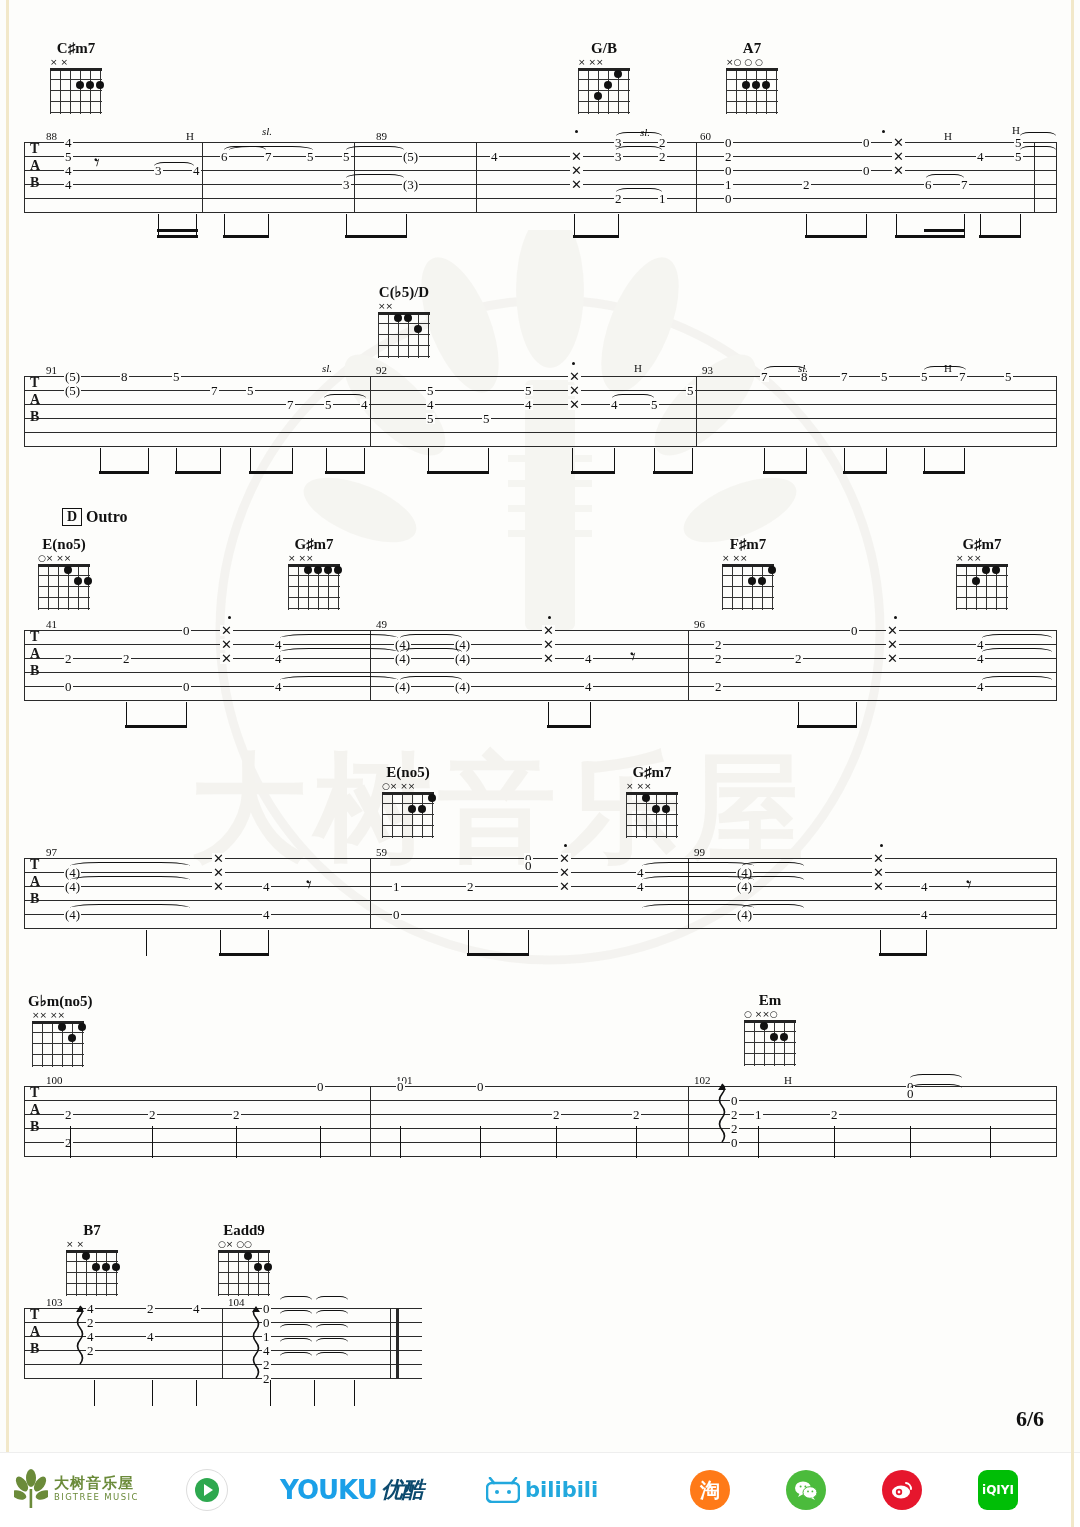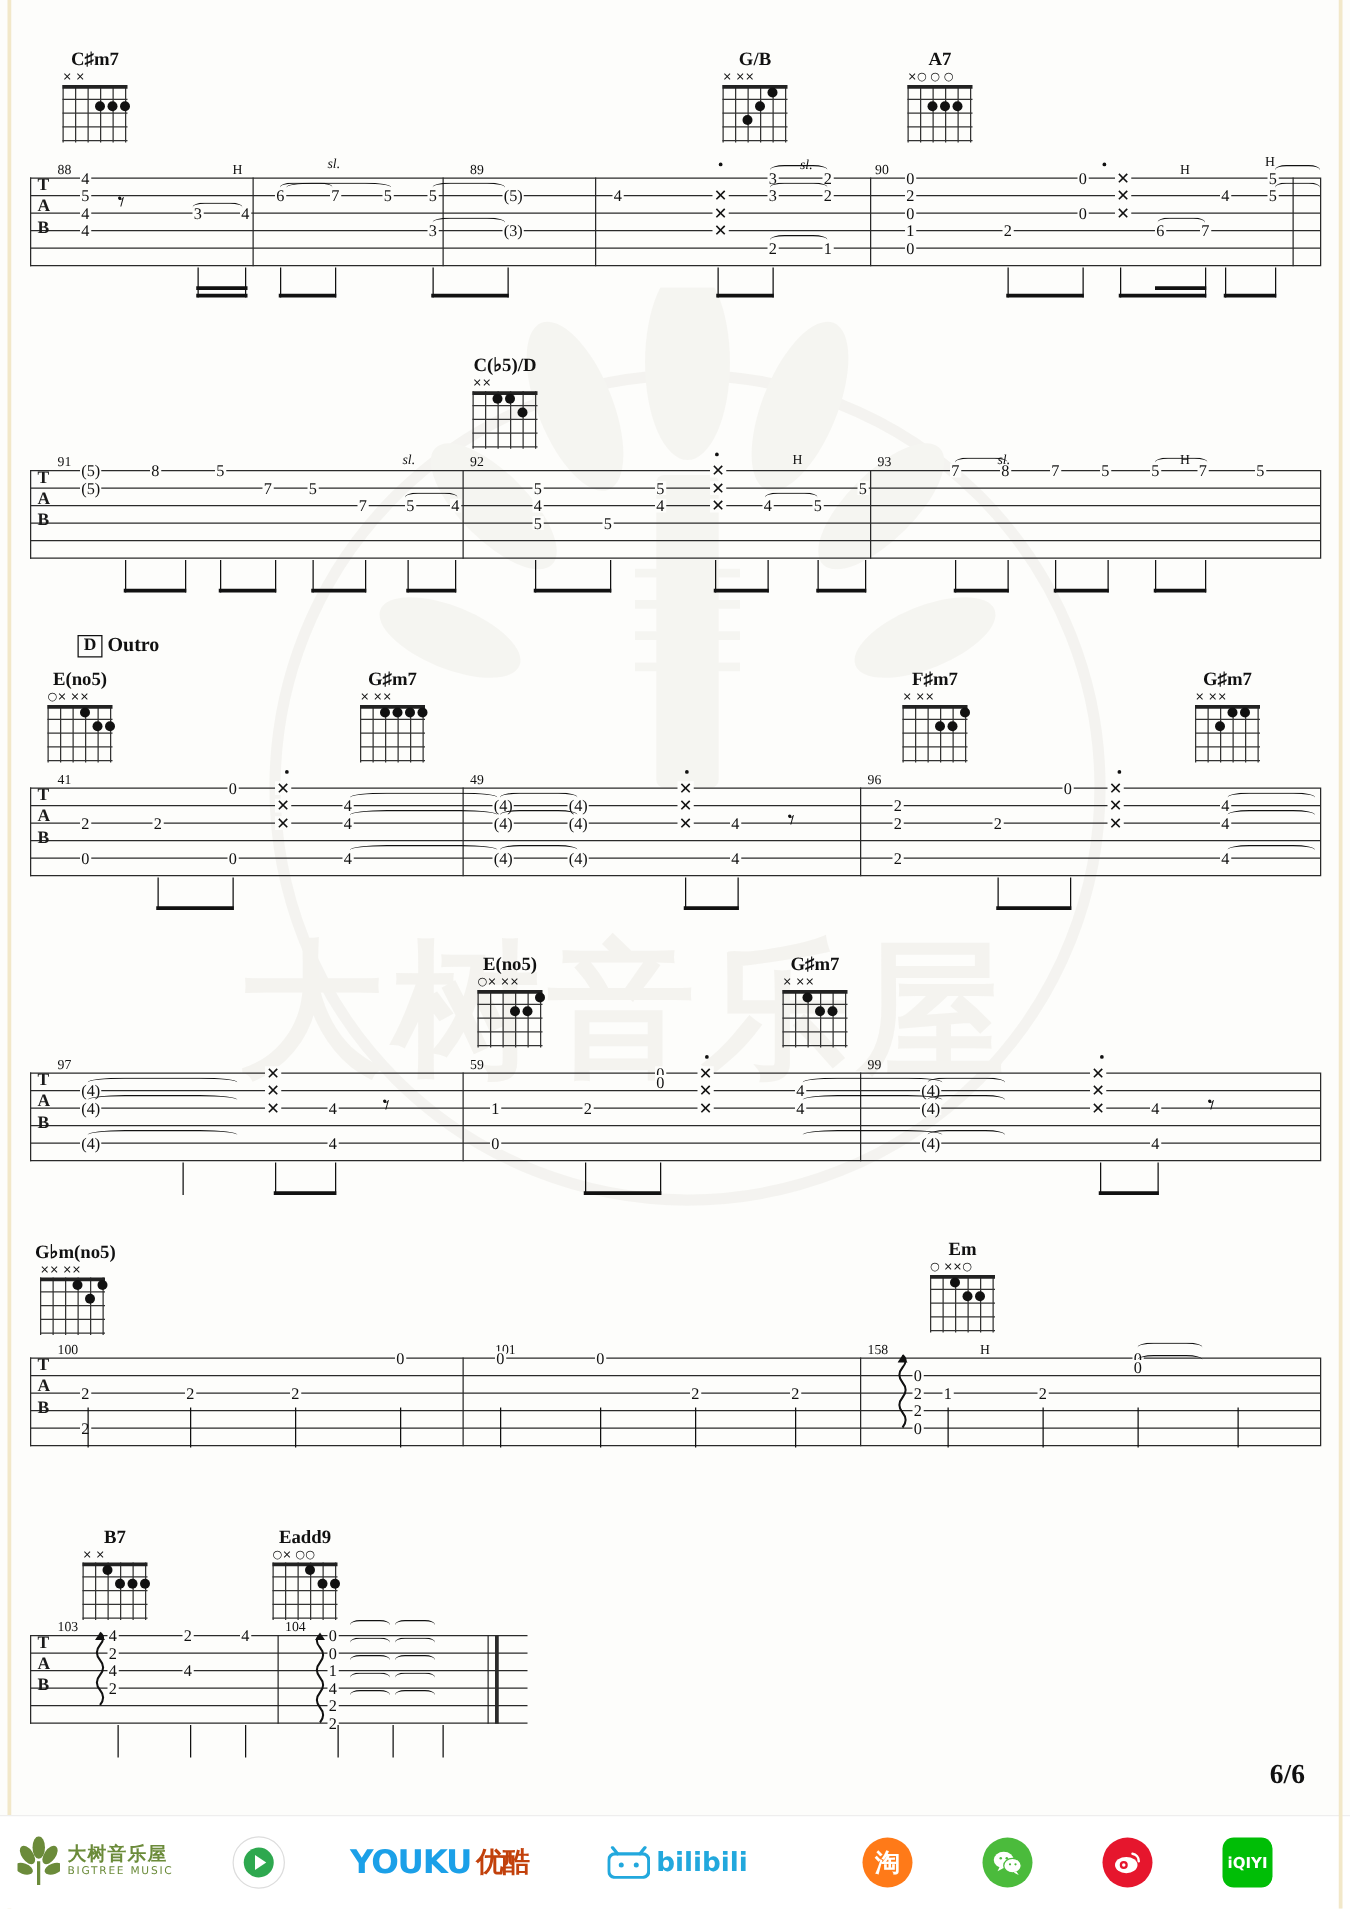--- a/index.html
+++ b/index.html
@@ -524,21 +524,21 @@
       <div class="bar" style="left:0;"></div>
       <div class="bar" style="left:178px;"></div>
       <div class="bar" style="left:330px;"></div>
       <div class="bar" style="left:452px;"></div>
       <div class="bar" style="left:672px;"></div>
       <div class="bar" style="left:1010px;"></div>
       <div class="bar" style="left:1032px;"></div>
 
       <span class="measnum" style="left:22px;top:-12px;">88</span>
       <span class="measnum" style="left:352px;top:-12px;">89</span>
-      <span class="measnum" style="left:676px;top:-12px;">90</span>
+      <span class="measnum" style="left:676px;top:-12px;">60</span>
 
       <span class="num" style="left:40px;top:-5px;">4</span>
       <span class="num" style="left:40px;top:9px;">5</span>
       <span class="num" style="left:40px;top:23px;">4</span>
       <span class="num" style="left:40px;top:37px;">4</span>
       <span class="rest" style="left:70px;top:8px;">𝄾</span>
       <span class="num" style="left:130px;top:23px;">3</span>
       <span class="num" style="left:168px;top:23px;">4</span>
 
       <span class="num" style="left:196px;top:9px;">6</span>
@@ -898,21 +898,21 @@
           <span>A</span>
           <span>B</span>
         </div>
       <div class="bar" style="left:0;"></div>
       <div class="bar" style="left:346px;"></div>
       <div class="bar" style="left:664px;"></div>
       <div class="bar" style="left:1032px;"></div>
 
       <span class="measnum" style="left:22px;top:-12px;">100</span>
       <span class="measnum" style="left:372px;top:-12px;">101</span>
-      <span class="measnum" style="left:670px;top:-12px;">158</span>
+      <span class="measnum" style="left:670px;top:-12px;">102</span>
 
       <span class="num" style="left:40px;top:23px;">2</span>
       <span class="num" style="left:40px;top:51px;">2</span>
       <span class="num" style="left:124px;top:23px;">2</span>
       <span class="num" style="left:208px;top:23px;">2</span>
       <span class="num" style="left:292px;top:-5px;">0</span>
       <span class="num" style="left:372px;top:-5px;">0</span>
       <span class="num" style="left:452px;top:-5px;">0</span>
       <span class="num" style="left:528px;top:23px;">2</span>
       <span class="num" style="left:608px;top:23px;">2</span>
@@ -1040,21 +1040,21 @@
         <svg width="26" height="26" viewBox="0 0 26 26">
           <circle cx="13" cy="13" r="12" fill="#2ea84f"></circle>
           <path d="M10 7 L19 13 L10 19 Z" fill="#fff"></path>
         </svg>
       </div>
     </div>
 
     <div class="ficon" style="left:280px;">
       <div class="youku">
         <span>YOUKU</span>
-        <span class="cn" style="color:#c2410c;">优酷</span>
+        <span class="cn" style="color:#0c4a6e;font-style:italic;">优酷</span>
       </div>
     </div>
 
     <div class="ficon" style="left:486px;">
       <div class="bili">
         <svg width="34" height="26" viewBox="0 0 34 26">
           <rect x="1" y="6" width="32" height="19" rx="5" fill="none" stroke="#22a8dd" stroke-width="2.6"></rect>
           <path d="M8 6 L4 1 M26 6 L30 1" stroke="#22a8dd" stroke-width="2.6" fill="none" stroke-linecap="round"></path>
           <circle cx="11" cy="15" r="2" fill="#22a8dd"></circle>
           <circle cx="23" cy="15" r="2" fill="#22a8dd"></circle>

